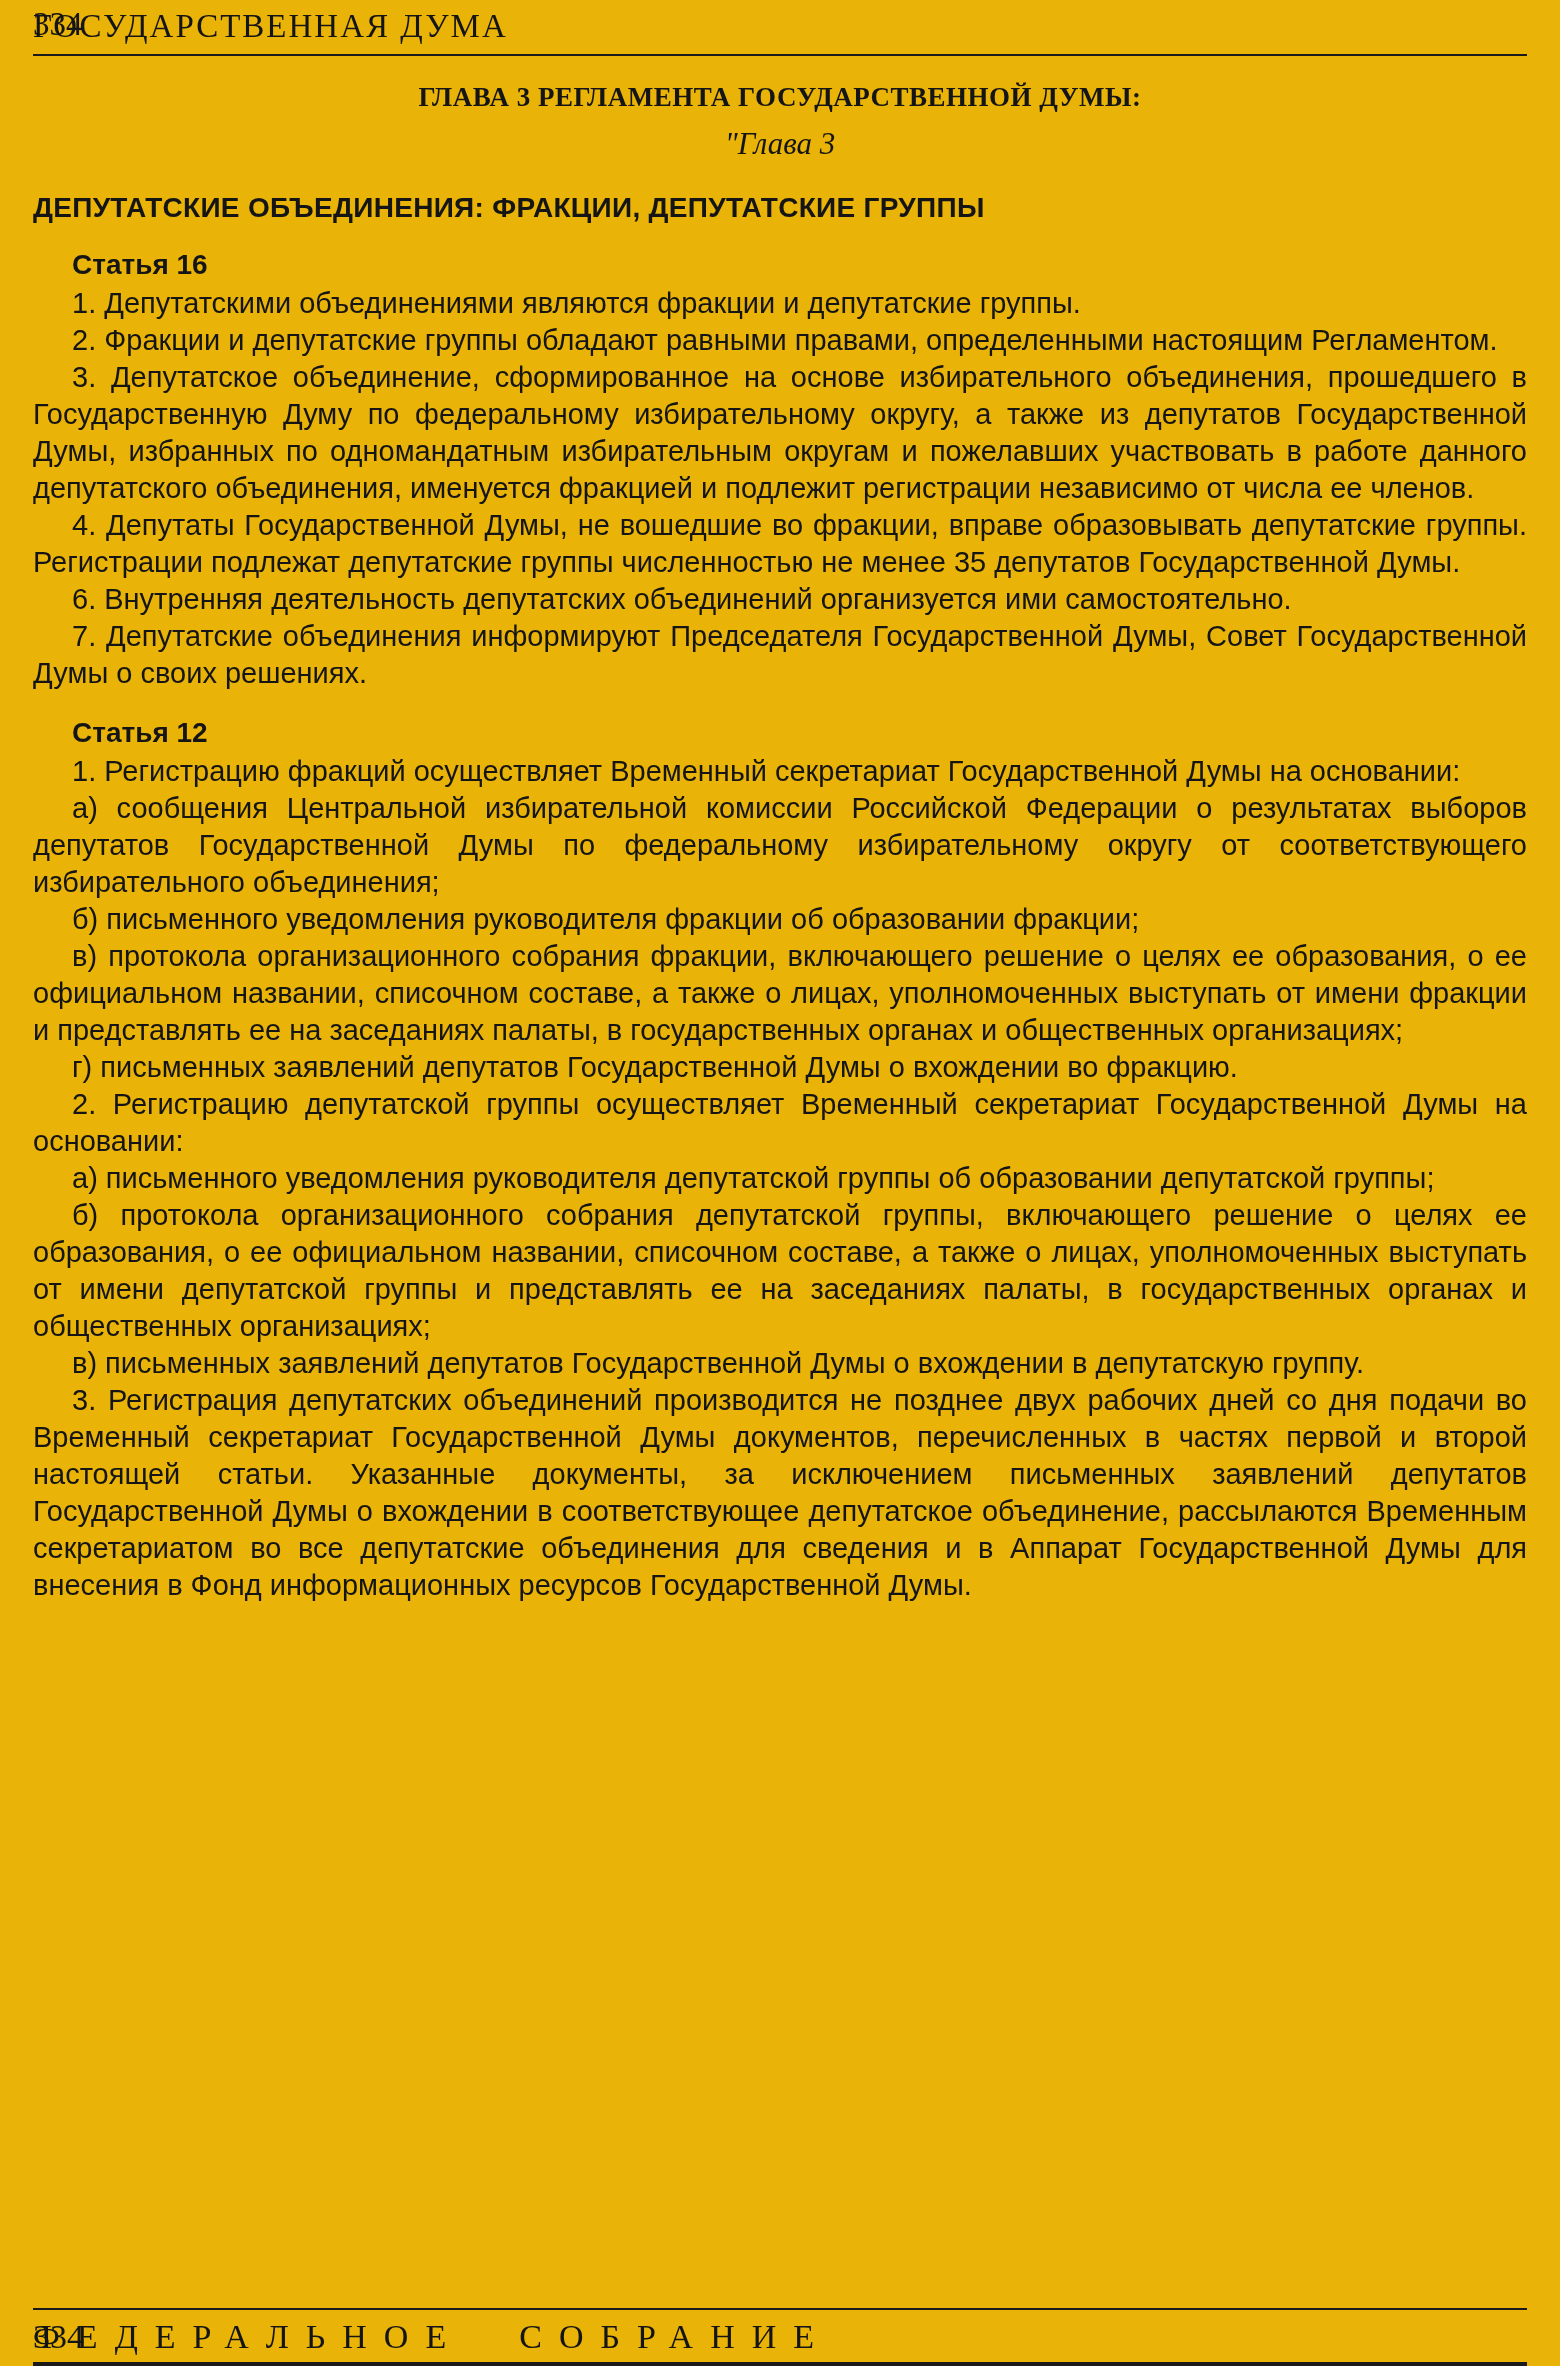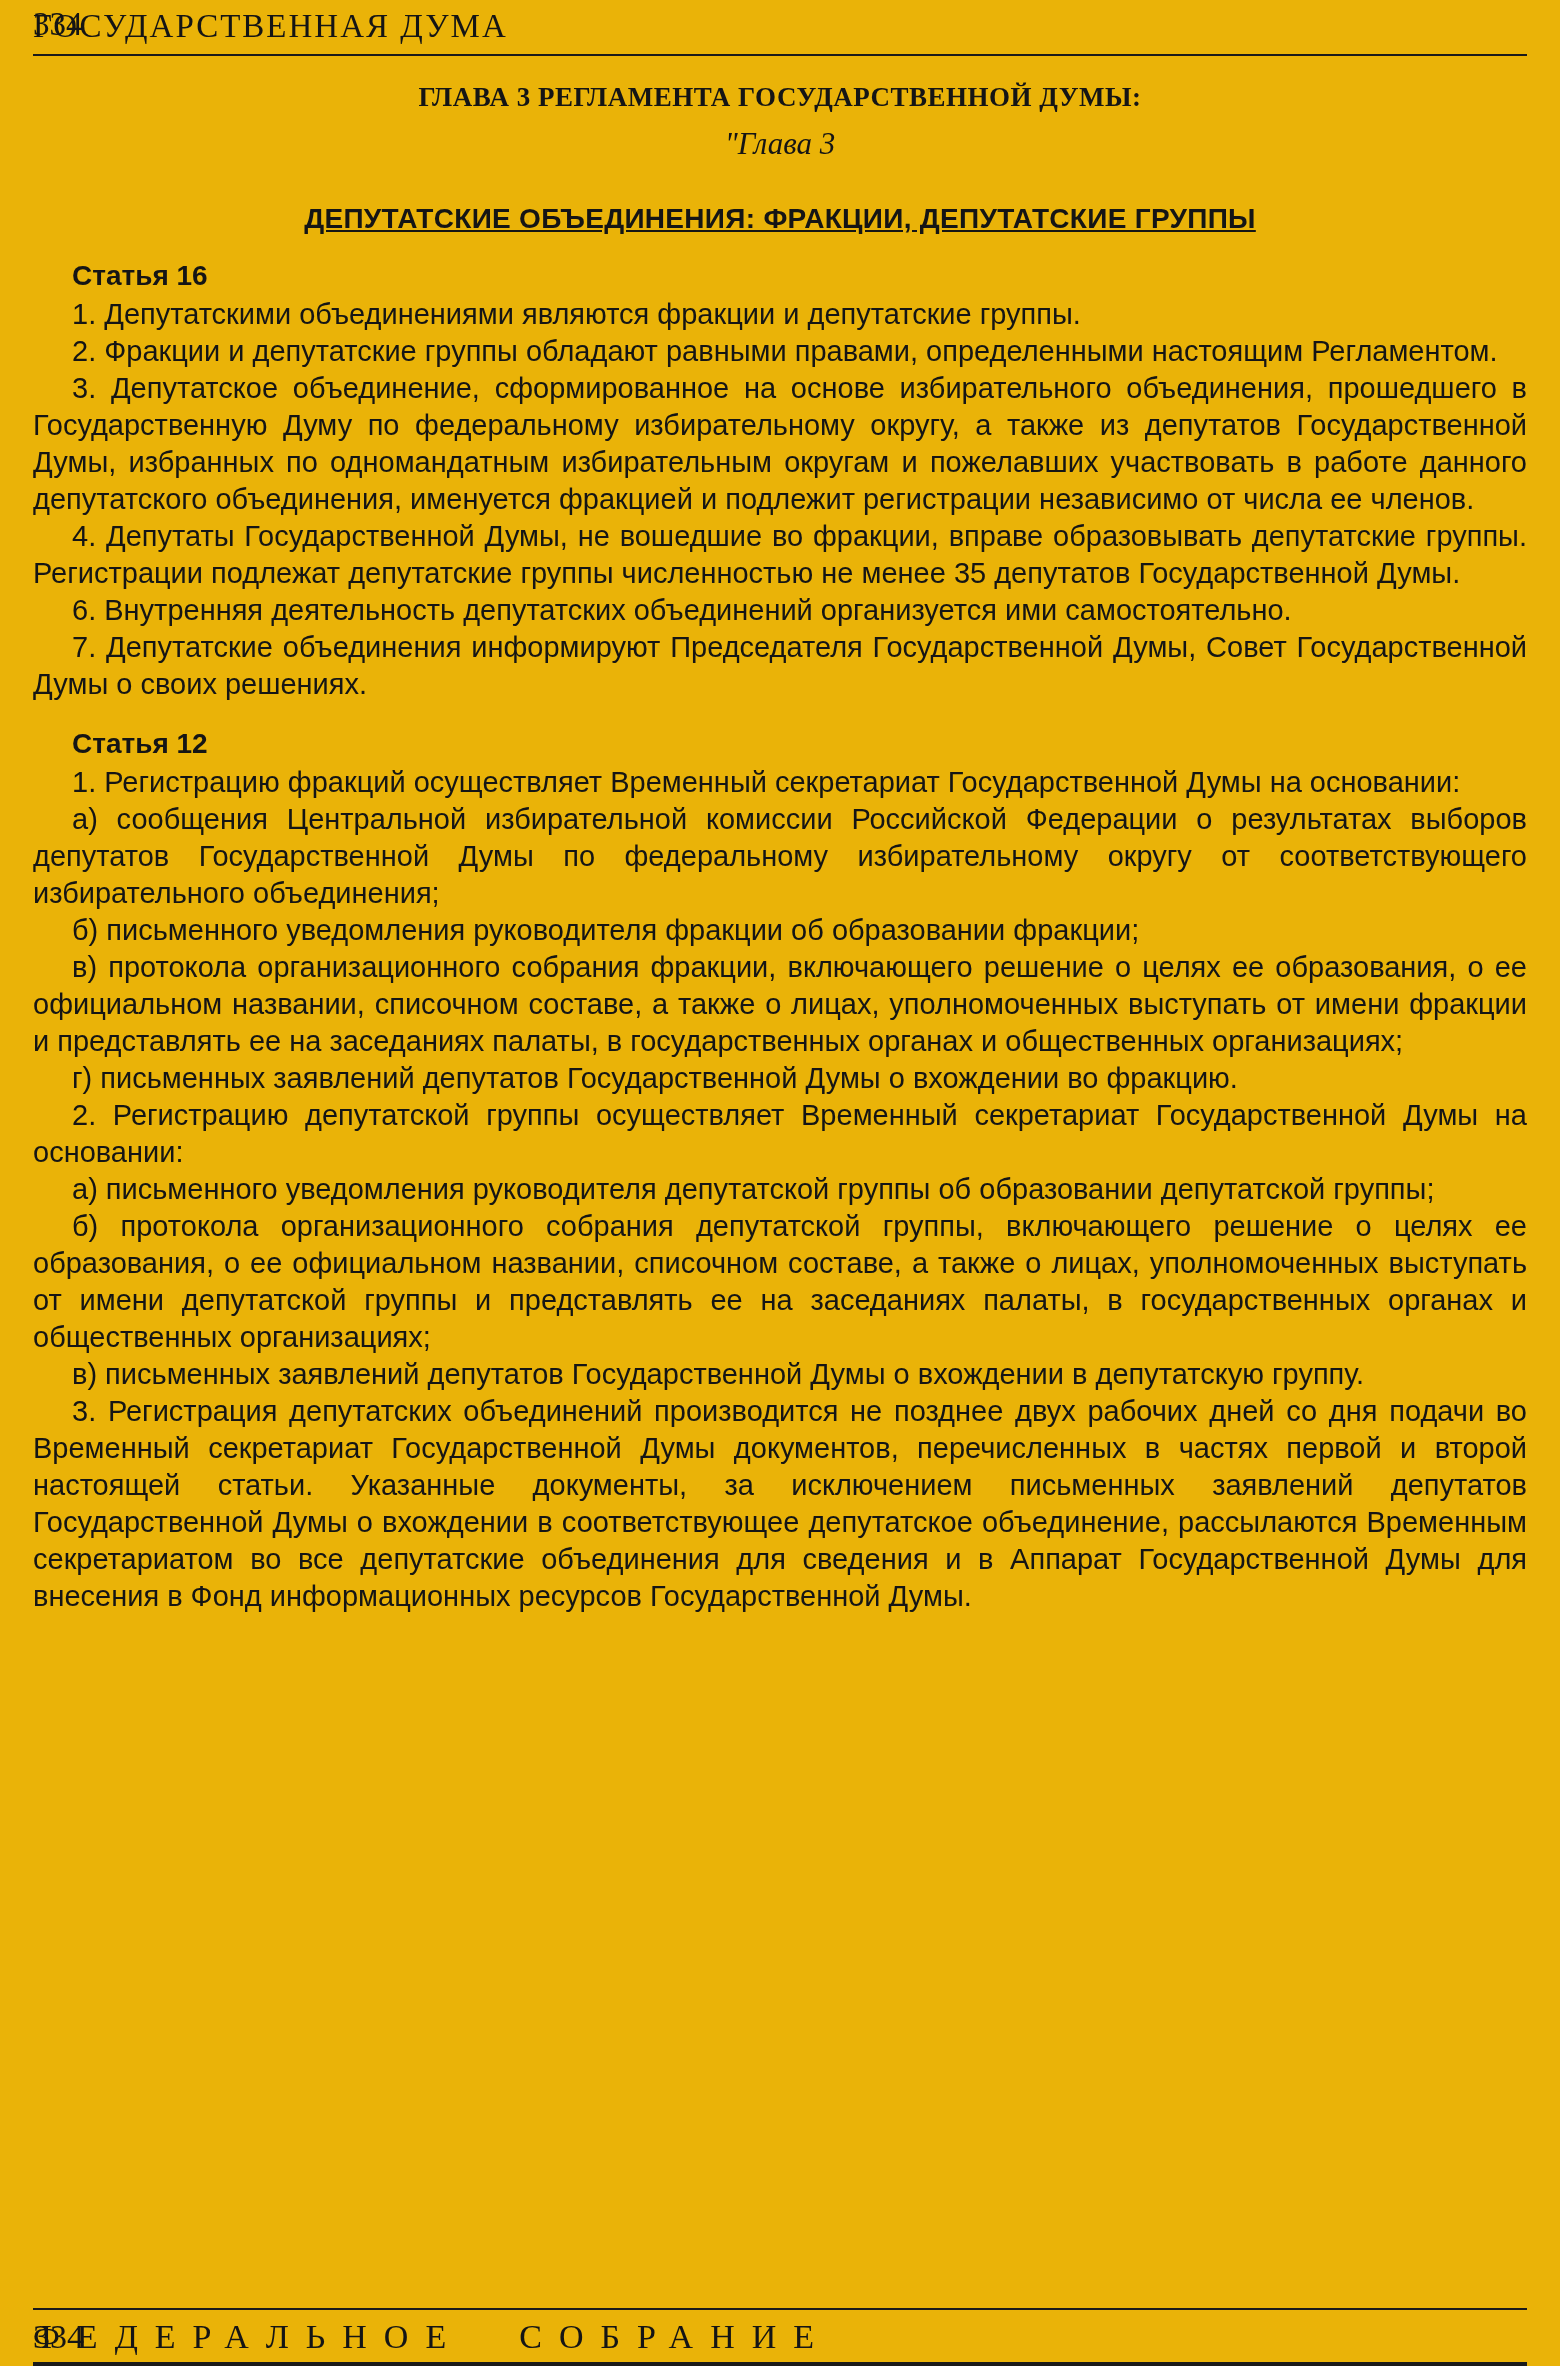--- a/index.html
+++ b/index.html
@@ -48,26 +48,24 @@
     letter-spacing: 0.5px;
   }
   .chapter-subtitle {
     margin-top: 13.7px;
     text-align: center;
     font-family: "Liberation Serif", serif;
     font-style: italic;
     font-size: 31px;
   }
   .section-heading {
-    margin-top: 41px;
-    text-align: center;
+    margin-top: 30px;
     font-size: 28px;
     font-weight: bold;
     letter-spacing: 0.3px;
-    text-decoration: underline;
   }
   
   .article-title {
     margin: 25px 0 3.9px 39px;
     font-size: 28px;
     font-weight: bold;
   }
   .para {
     font-size: 29px;
     line-height: 37px;

